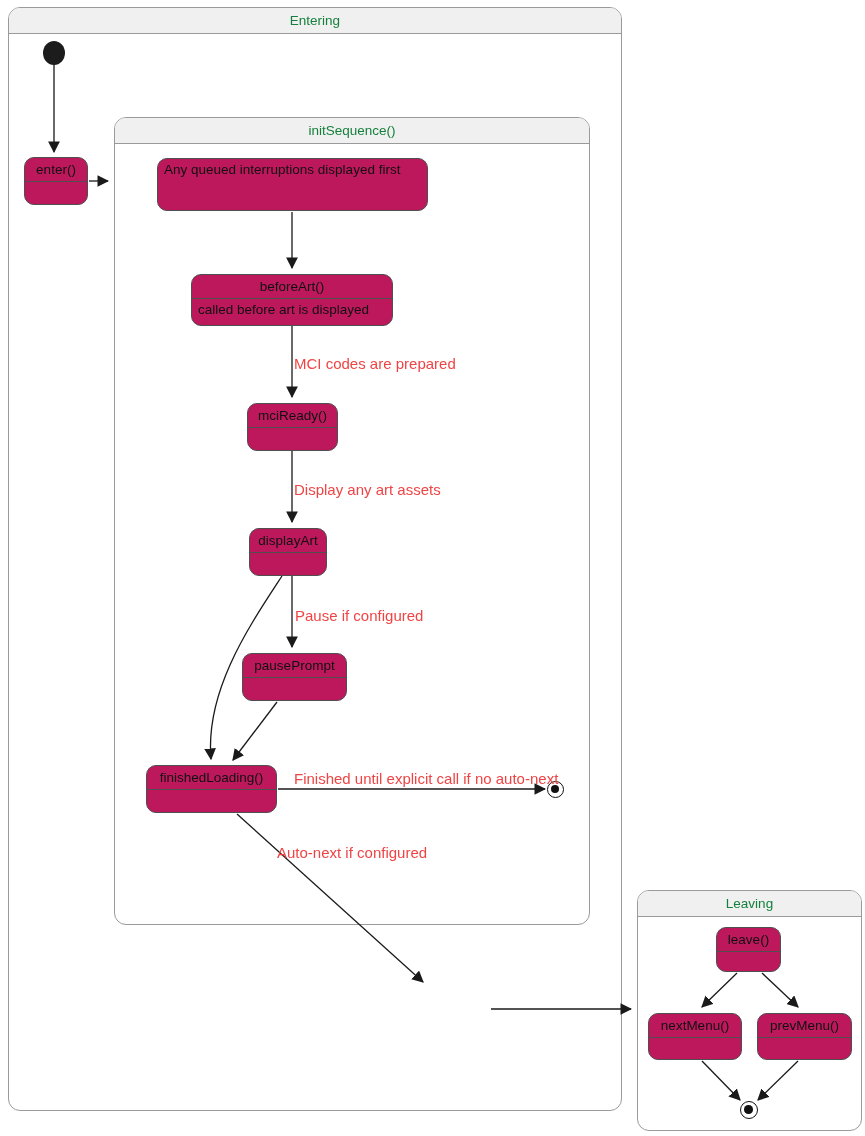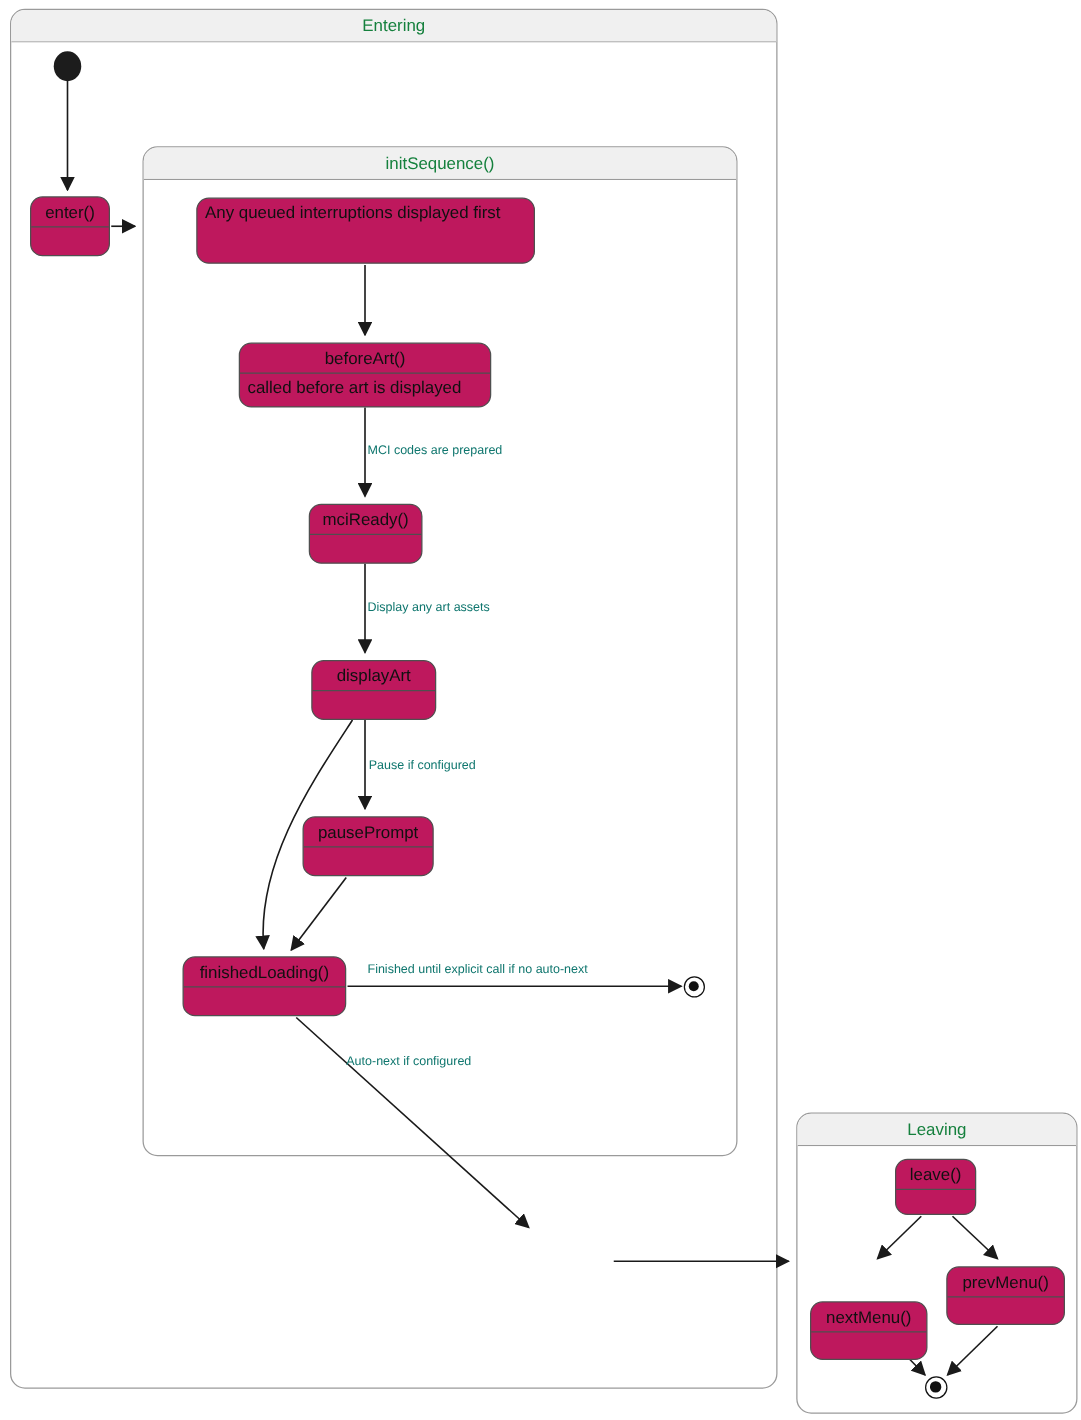--- a/index.html
+++ b/index.html
@@ -91,22 +91,22 @@
     box-sizing: border-box;
   }
   .final-node > .final-dot {
     position: absolute;
     border-radius: 50%;
     background: #111111;
   }
   
   .edge-label {
     position: absolute;
-    font-size: 10px;
-    color: #0f766e;
+    font-size: 15px;
+    color: #ef4444;
     white-space: nowrap;
   }
 </style>
 </head>
 <body>
 
 <div id="canvas">
 
   <div class="composite" style="left:8px; top:7px; width:614px; height:1104px;">
     <div class="comp-header">Entering</div>
@@ -182,42 +182,42 @@
   <div class="state" style="left:191px; top:274px; width:202px; height:52px;">
     <div class="st-title">beforeArt()</div>
     <div class="st-body">called before art is displayed</div>
   </div>
 
   <div class="state" style="left:247px; top:403px; width:91px; height:48px;">
     <div class="st-title">mciReady()</div>
     <div class="st-body empty"></div>
   </div>
 
-  <div class="state" style="left:249px; top:528px; width:100px; height:48px;">
+  <div class="state" style="left:249px; top:528px; width:78px; height:48px;">
     <div class="st-title">displayArt</div>
     <div class="st-body empty"></div>
   </div>
 
   <div class="state" style="left:242px; top:653px; width:105px; height:48px;">
     <div class="st-title">pausePrompt</div>
     <div class="st-body empty"></div>
   </div>
 
   <div class="state" style="left:146px; top:765px; width:131px; height:48px;">
     <div class="st-title">finishedLoading()</div>
     <div class="st-body empty"></div>
   </div>
 
 
   <div class="state" style="left:716px; top:927px; width:65px; height:45px;">
     <div class="st-title">leave()</div>
     <div class="st-body empty"></div>
   </div>
 
-  <div class="state" style="left:648px; top:1013px; width:94px; height:47px;margin-top:28px;">
+  <div class="state" style="left:648px; top:1013px; width:94px; height:47px;">
     <div class="st-title">nextMenu()</div>
     <div class="st-body empty"></div>
   </div>
 
   <div class="state" style="left:757px; top:1013px; width:95px; height:47px;">
     <div class="st-title">prevMenu()</div>
     <div class="st-body empty"></div>
   </div>
 
   <div class="edge-label" style="left:294px; top:355px;">MCI codes are prepared</div>

